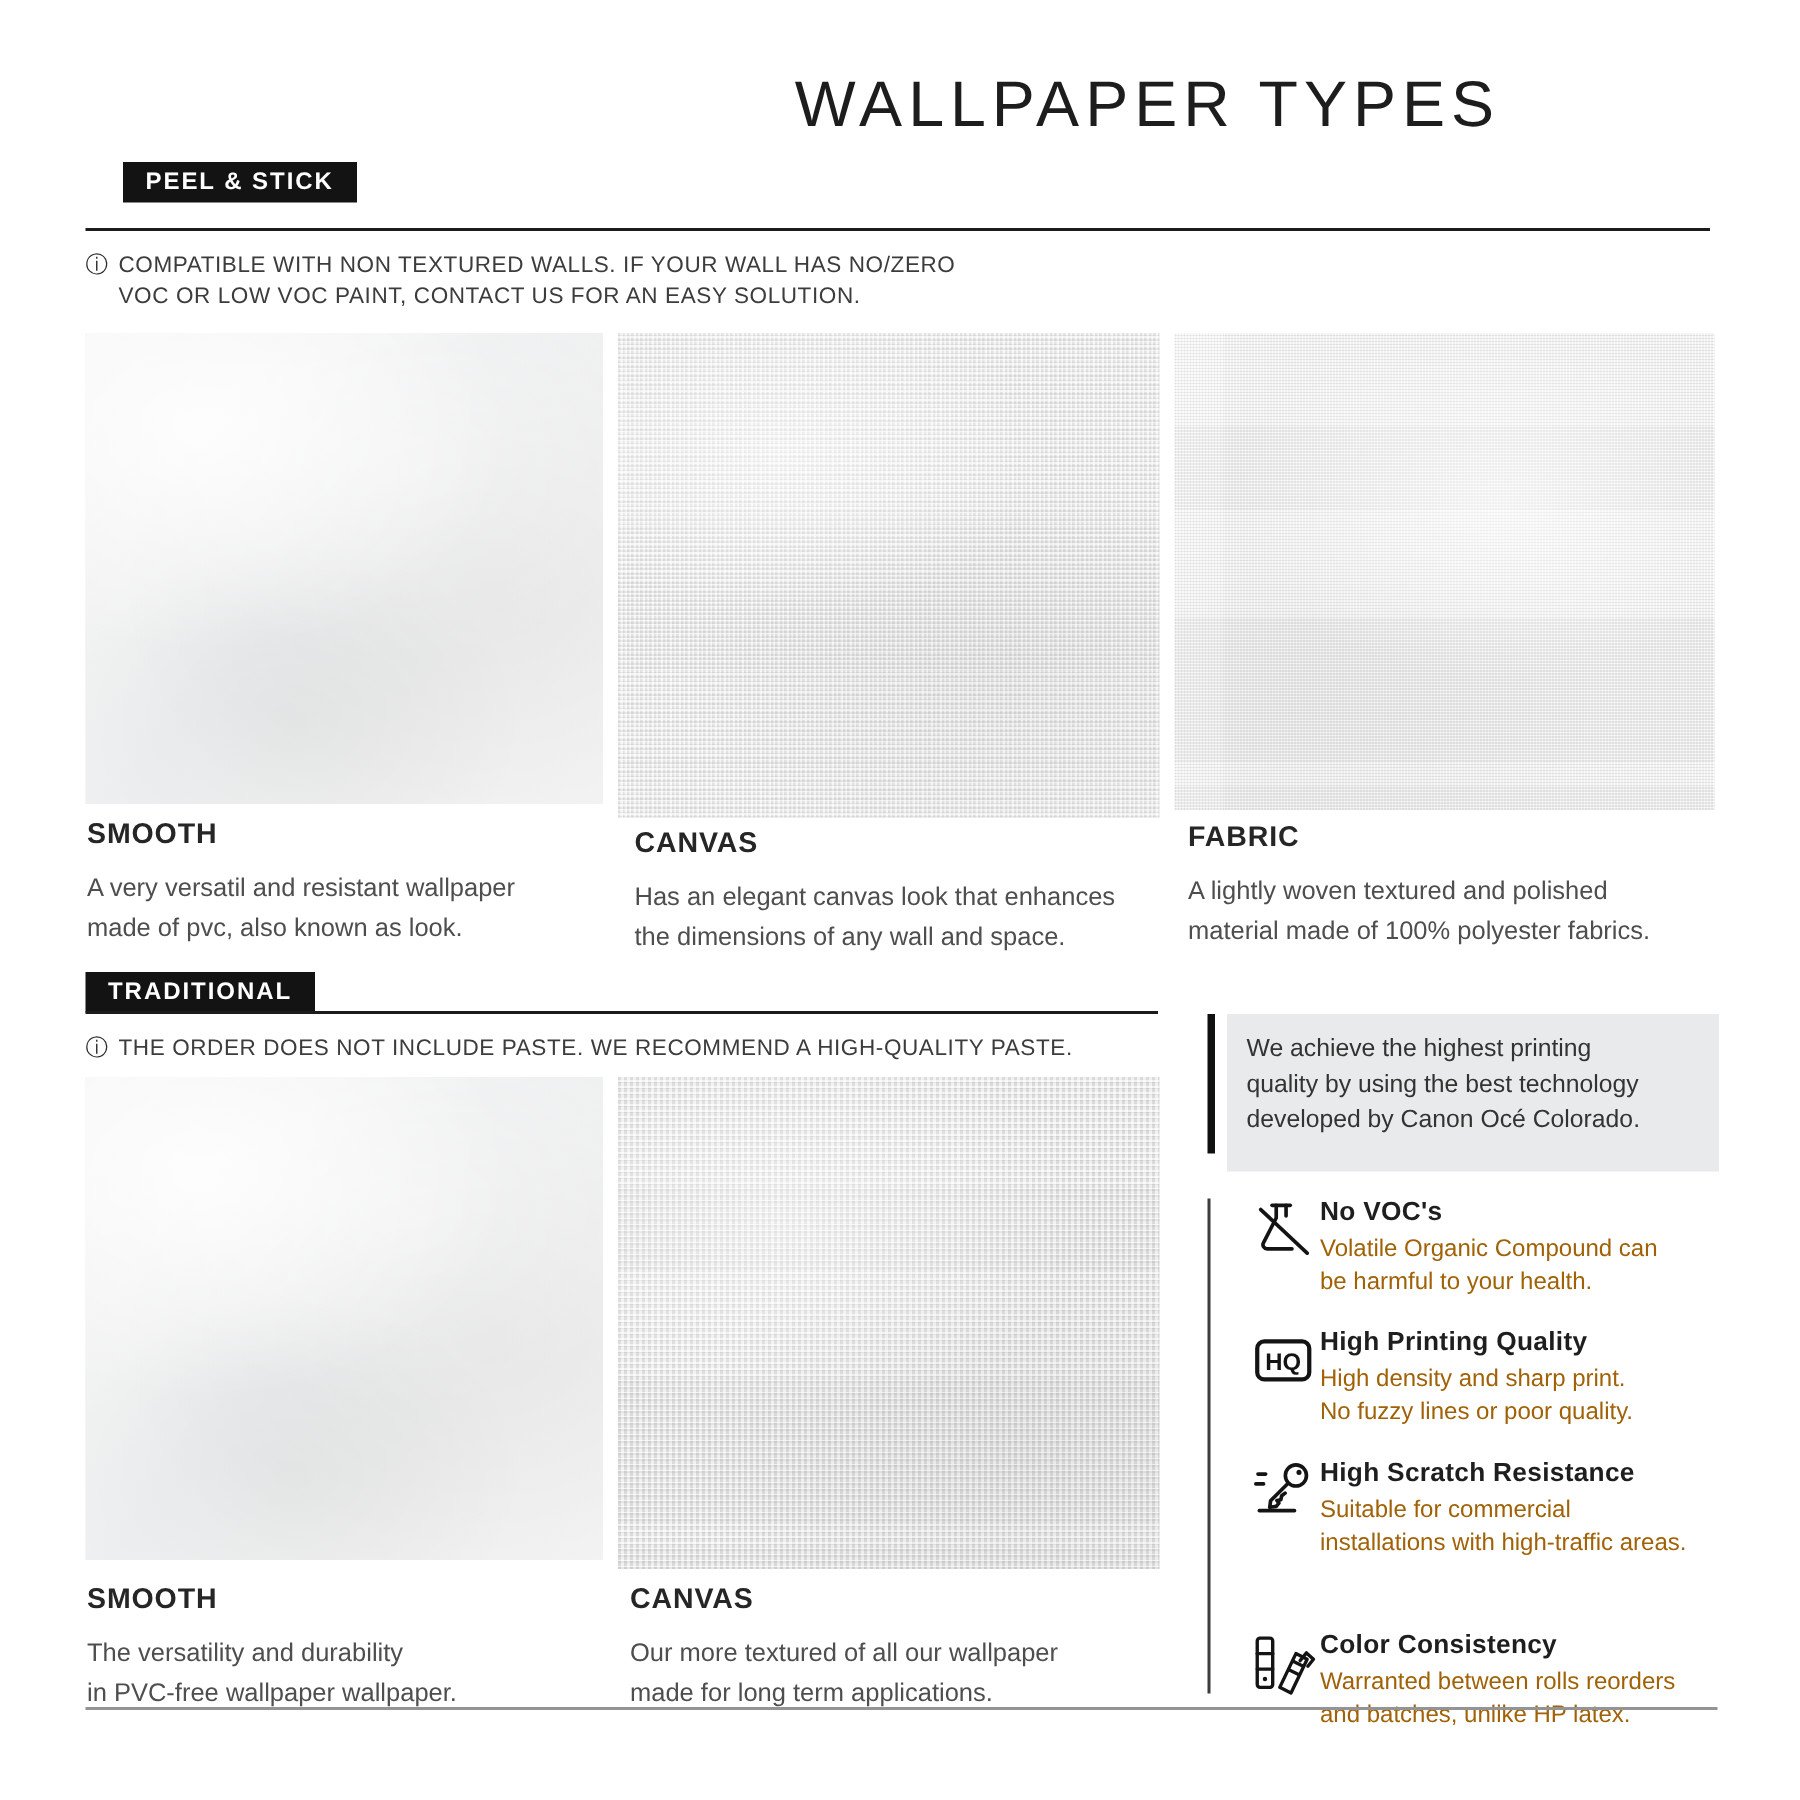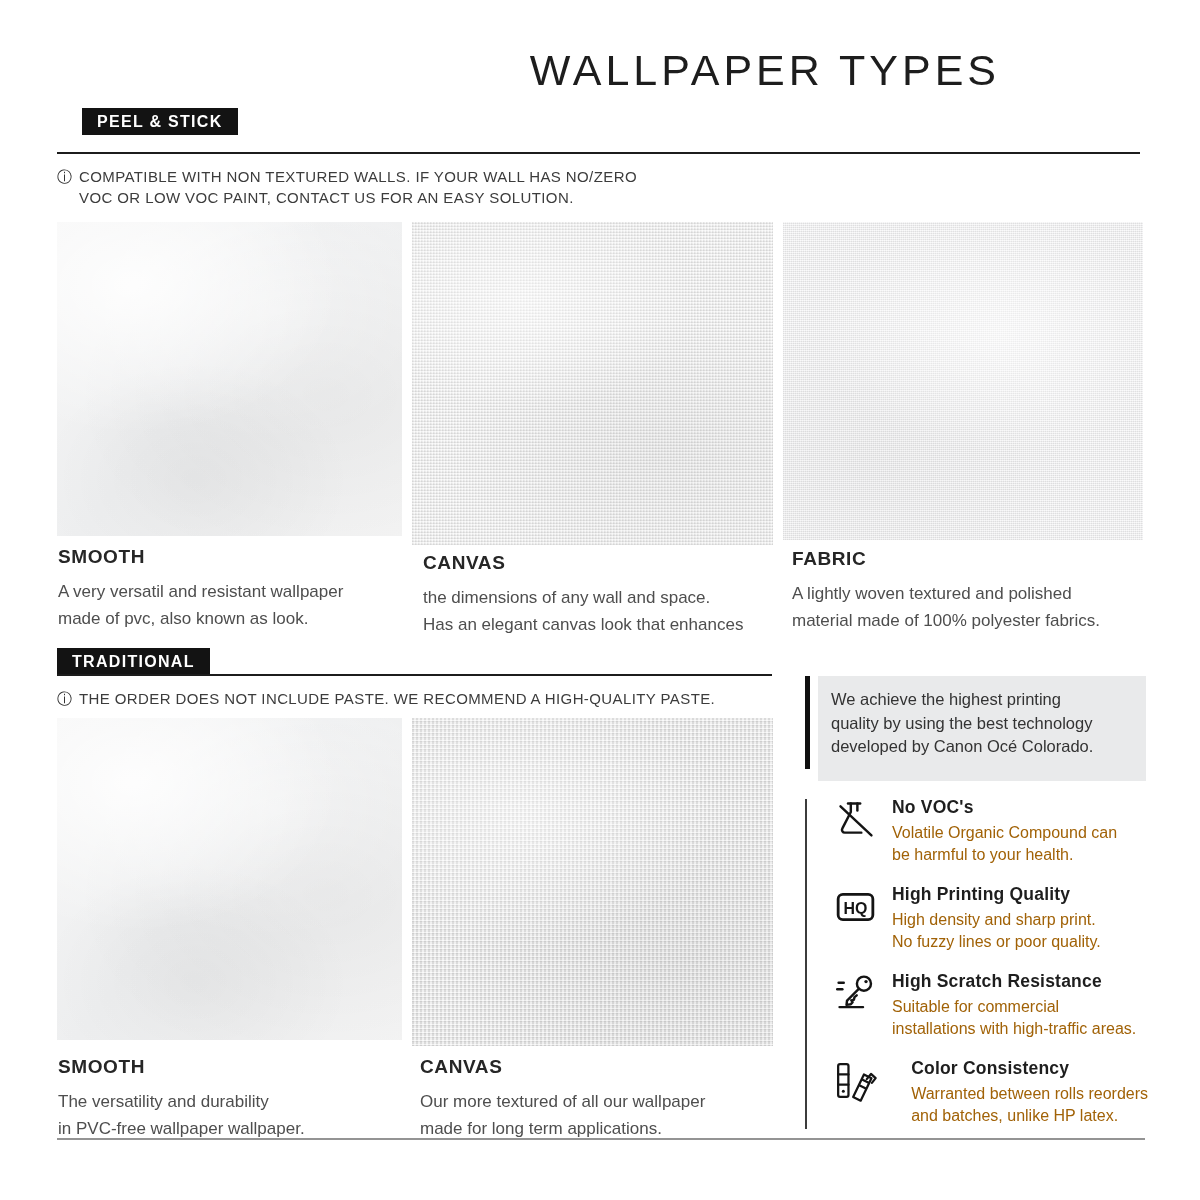--- a/index.html
+++ b/index.html
@@ -78,26 +78,26 @@
   #cap-tr-canvas{left:420px;top:1056px;width:356px;}
 
   
   #quote-bar{position:absolute;left:805px;top:676px;width:5px;height:93px;background:#101010;}
   #quote-box{position:absolute;left:818px;top:676px;width:328px;height:105px;background:#e9eaeb;
              box-sizing:border-box;padding:12px 0 0 13px;}
   #quote-box span{display:block;font-size:16.5px;line-height:23.5px;color:#333333;}
 
   
   #feature-rail{position:absolute;left:805px;top:799px;width:2px;height:330px;background:#3c3c3c;}
-  .feature{position:absolute;left:833px;width:315px;display:flex;gap:14px;}
+  .feature{position:absolute;left:833px;width:315px;display:flex;gap:2px;}
   .f-icon{width:45px;height:45px;flex:none;}
   .f-icon svg{width:45px;height:45px;display:block;}
   .f-title{font-size:17.5px;font-weight:bold;color:#1e1e1e;margin:0 0 4px 0;letter-spacing:0.2px;}
   .f-line{display:block;font-size:16px;line-height:22px;color:#a16207;}
-  #feat-0{top:797px;} #feat-1{top:884px;} #feat-2{top:971px;} #feat-3{top:1058px;justify-content:space-between;}
+  #feat-0{top:797px;} #feat-1{top:884px;} #feat-2{top:971px;} #feat-3{top:1086px;}
 
   
   #bottom-rule{position:absolute;left:57px;top:1138px;width:1088px;height:2px;background:#949494;}
 </style>
 </head>
 <body>
 
 <div id="canvas">
 
   <div id="title">WALLPAPER TYPES</div>
@@ -117,22 +117,22 @@
   <div class="swatch tex-canvas-fine" id="sw-ps-canvas"></div>
   <div class="swatch tex-fabric" id="sw-ps-fabric"></div>
 
   <div class="cap" id="cap-ps-smooth">
     <div class="cap-title">SMOOTH</div>
     <span class="cap-line">A very versatil and resistant wallpaper</span>
     <span class="cap-line">made of pvc, also known as look.</span>
   </div>
   <div class="cap" id="cap-ps-canvas">
     <div class="cap-title">CANVAS</div>
+    <span class="cap-line">Has an elegant canvas look that enhances</span>
     <span class="cap-line">the dimensions of any wall and space.</span>
-    <span class="cap-line">Has an elegant canvas look that enhances</span>
   </div>
   <div class="cap" id="cap-ps-fabric">
     <div class="cap-title">FABRIC</div>
     <span class="cap-line">A lightly woven textured and polished</span>
     <span class="cap-line">material made of 100% polyester fabrics.</span>
   </div>
 
   <div class="badge" id="badge-trad">TRADITIONAL</div>
   <div class="rule" id="rule-trad"></div>
 

